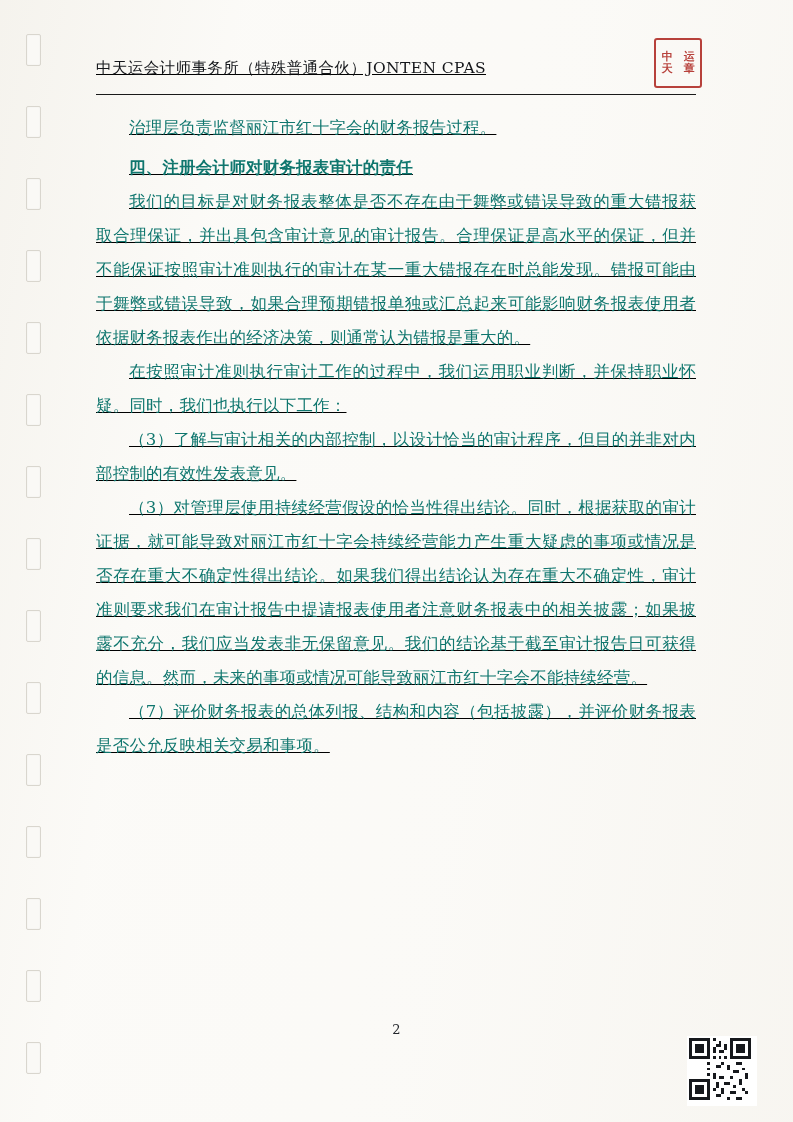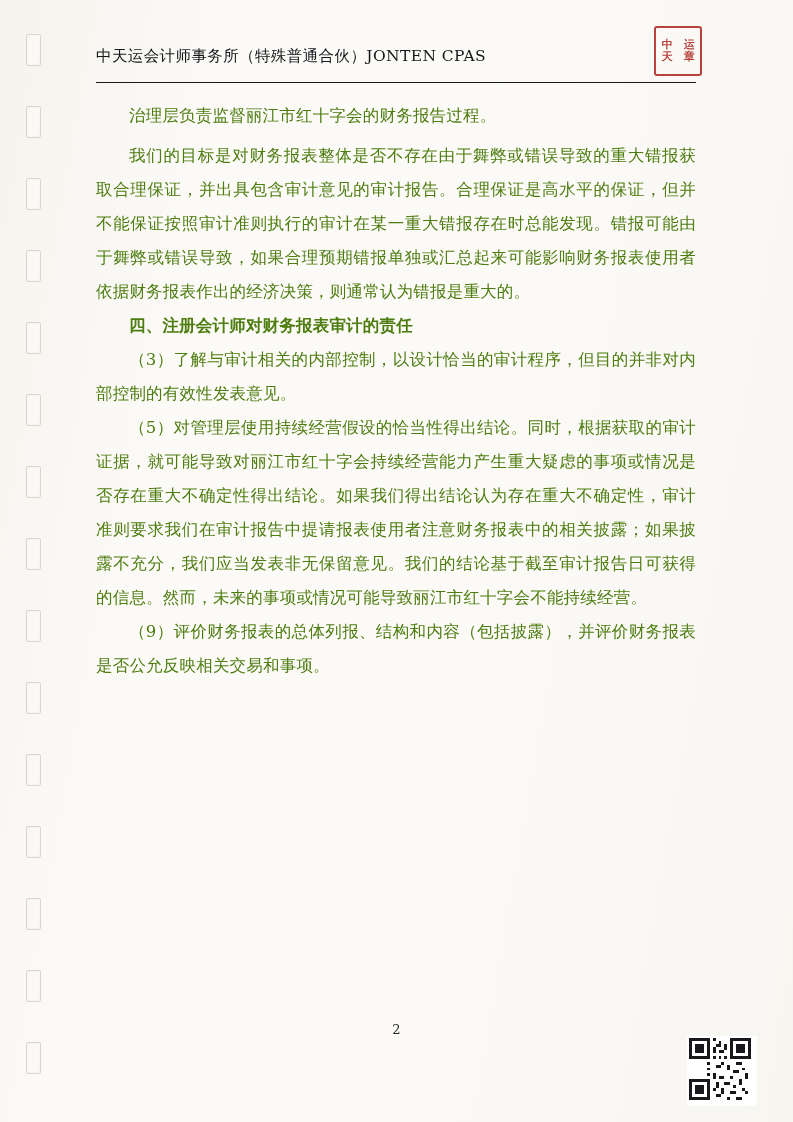--- a/index.html
+++ b/index.html
@@ -39,22 +39,23 @@
     width: 13px;
     height: 30px;
     border: 1px solid #d9d6ce;
     border-radius: 2px;
     background: #faf9f6;
     box-shadow: inset 0 0 2px rgba(0,0,0,0.05);
   }
   .content {
     position: absolute;
     left: 96px;
-    top: 24px;
+    top: 36px;
     width: 600px;
+    text-decoration: underline;
   }
   .header {
     position: relative;
     border-bottom: 1.4px solid #1a1a1a;
     padding-bottom: 6px;
     min-height: 52px;
   }
   .header-title {
     font-family: "DejaVu Serif", "Liberation Serif", serif;
     font-size: 15.5px;
@@ -86,21 +87,21 @@
   .seal span {
     display: block;
     width: 50%;
     font-weight: bold;
     letter-spacing: -0.5px;
   }
   .body-text {
     font-family: "DejaVu Serif", "Liberation Serif", serif;
     font-size: 16.5px;
     line-height: 34px;
-    color: #4d7c0f;
+    color: #0f766e;
     text-align: justify;
     letter-spacing: 0.2px;
   }
   .p {
     margin: 0;
     padding: 0;
   }
   .p-indent {
     text-indent: 2em;
   }
@@ -162,25 +163,26 @@
         <span>中</span>
         <span>运</span>
         <span>天</span>
         <span>章</span>
       </div>
     </div>
 
     <div class="body-text" style="margin-top:16px;">
       <p class="p p-indent">治理层负责监督丽江市红十字会的财务报告过程。</p>
       <div class="spacer-sm"></div>
+      <p class="p heading">四、注册会计师对财务报表审计的责任</p>
       <p class="p p-indent">我们的目标是对财务报表整体是否不存在由于舞弊或错误导致的重大错报获取合理保证，并出具包含审计意见的审计报告。合理保证是高水平的保证，但并不能保证按照审计准则执行的审计在某一重大错报存在时总能发现。错报可能由于舞弊或错误导致，如果合理预期错报单独或汇总起来可能影响财务报表使用者依据财务报表作出的经济决策，则通常认为错报是重大的。</p>
-      <p class="p heading">四、注册会计师对财务报表审计的责任</p>
+      <p class="p p-indent">在按照审计准则执行审计工作的过程中，我们运用职业判断，并保持职业怀疑。同时，我们也执行以下工作：</p>
       <p class="p p-indent">（3）了解与审计相关的内部控制，以设计恰当的审计程序，但目的并非对内部控制的有效性发表意见。</p>
-      <p class="p p-indent">（5）对管理层使用持续经营假设的恰当性得出结论。同时，根据获取的审计证据，就可能导致对丽江市红十字会持续经营能力产生重大疑虑的事项或情况是否存在重大不确定性得出结论。如果我们得出结论认为存在重大不确定性，审计准则要求我们在审计报告中提请报表使用者注意财务报表中的相关披露；如果披露不充分，我们应当发表非无保留意见。我们的结论基于截至审计报告日可获得的信息。然而，未来的事项或情况可能导致丽江市红十字会不能持续经营。</p>
-      <p class="p p-indent">（9）评价财务报表的总体列报、结构和内容（包括披露），并评价财务报表是否公允反映相关交易和事项。</p>
+      <p class="p p-indent">（3）对管理层使用持续经营假设的恰当性得出结论。同时，根据获取的审计证据，就可能导致对丽江市红十字会持续经营能力产生重大疑虑的事项或情况是否存在重大不确定性得出结论。如果我们得出结论认为存在重大不确定性，审计准则要求我们在审计报告中提请报表使用者注意财务报表中的相关披露；如果披露不充分，我们应当发表非无保留意见。我们的结论基于截至审计报告日可获得的信息。然而，未来的事项或情况可能导致丽江市红十字会不能持续经营。</p>
+      <p class="p p-indent">（7）评价财务报表的总体列报、结构和内容（包括披露），并评价财务报表是否公允反映相关交易和事项。</p>
     </div>
   </div>
 
   <div class="page-number">2</div>
 
   <div class="qr">
     <svg width="62" height="62" viewBox="0 0 21 21" shape-rendering="crispEdges">
       <rect width="21" height="21" fill="#ffffff"></rect>
       <g fill="#16181c">
 

